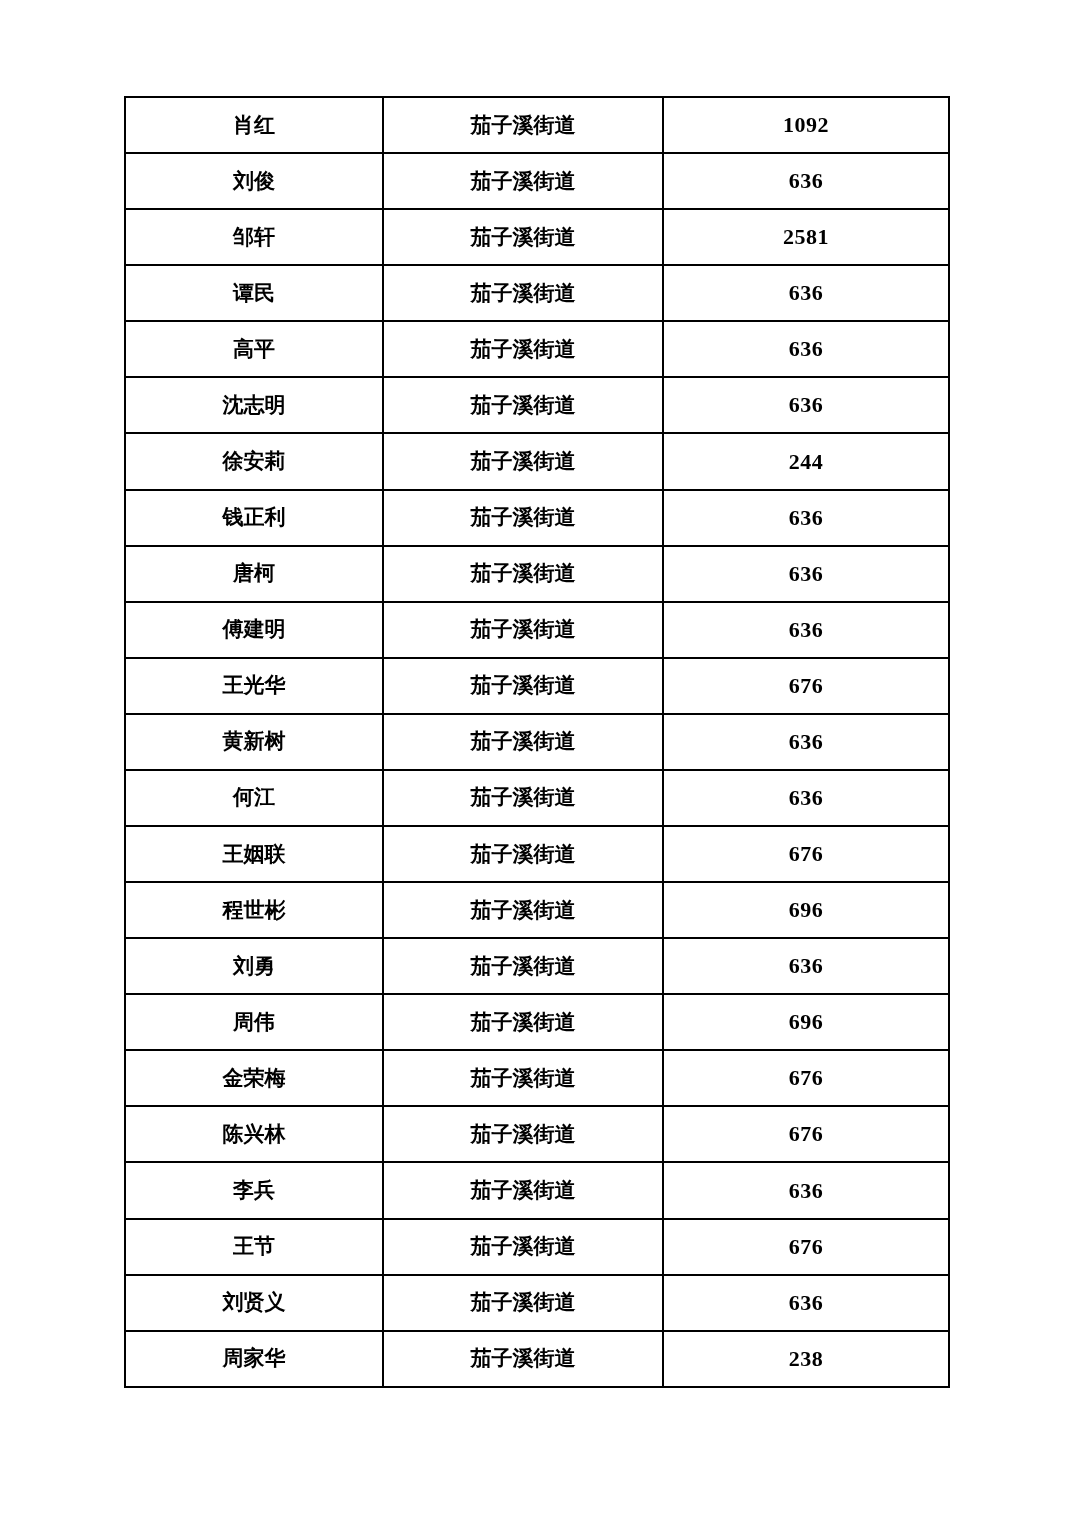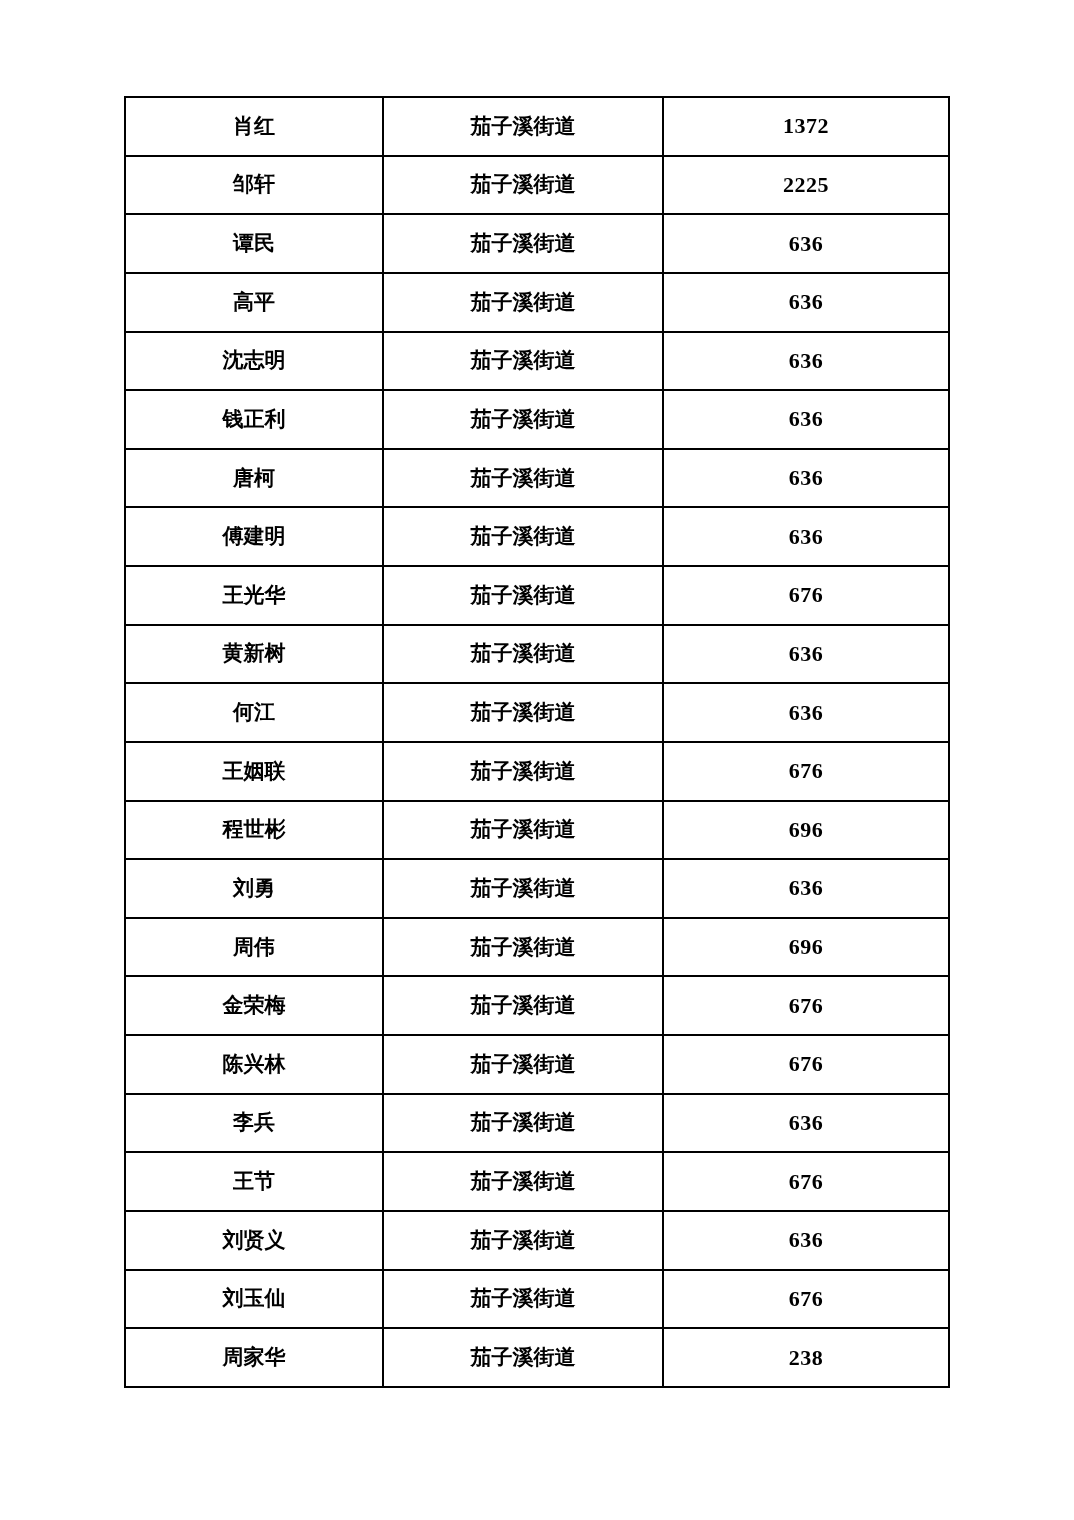--- a/index.html
+++ b/index.html
@@ -49,41 +49,51 @@
   <table class="roster-table">
     <colgroup>
       <col style="width:258px">
       <col style="width:280px">
       <col style="width:286px">
     </colgroup>
     <tbody id="table-body">
         <tr>
           <td class="person-name-cell">肖红</td>
           <td class="district-cell">茄子溪街道</td>
-          <td class="amount-cell">1372</td>
+          <td class="amount-cell">1092</td>
+        </tr>
+        <tr>
+          <td class="person-name-cell">刘俊</td>
+          <td class="district-cell">茄子溪街道</td>
+          <td class="amount-cell">636</td>
         </tr>
         <tr>
           <td class="person-name-cell">邹轩</td>
           <td class="district-cell">茄子溪街道</td>
-          <td class="amount-cell">2225</td>
+          <td class="amount-cell">2581</td>
         </tr>
         <tr>
           <td class="person-name-cell">谭民</td>
           <td class="district-cell">茄子溪街道</td>
           <td class="amount-cell">636</td>
         </tr>
         <tr>
           <td class="person-name-cell">高平</td>
           <td class="district-cell">茄子溪街道</td>
           <td class="amount-cell">636</td>
         </tr>
         <tr>
           <td class="person-name-cell">沈志明</td>
           <td class="district-cell">茄子溪街道</td>
           <td class="amount-cell">636</td>
+        </tr>
+        <tr>
+          <td class="person-name-cell">徐安莉</td>
+          <td class="district-cell">茄子溪街道</td>
+          <td class="amount-cell">244</td>
         </tr>
         <tr>
           <td class="person-name-cell">钱正利</td>
           <td class="district-cell">茄子溪街道</td>
           <td class="amount-cell">636</td>
         </tr>
         <tr>
           <td class="person-name-cell">唐柯</td>
           <td class="district-cell">茄子溪街道</td>
           <td class="amount-cell">636</td>
@@ -147,24 +157,19 @@
           <td class="person-name-cell">王节</td>
           <td class="district-cell">茄子溪街道</td>
           <td class="amount-cell">676</td>
         </tr>
         <tr>
           <td class="person-name-cell">刘贤义</td>
           <td class="district-cell">茄子溪街道</td>
           <td class="amount-cell">636</td>
         </tr>
         <tr>
-          <td class="person-name-cell">刘玉仙</td>
-          <td class="district-cell">茄子溪街道</td>
-          <td class="amount-cell">676</td>
-        </tr>
-        <tr>
           <td class="person-name-cell">周家华</td>
           <td class="district-cell">茄子溪街道</td>
           <td class="amount-cell">238</td>
         </tr>
       </tbody>
   </table>
 </div>
 
 </body></html>

